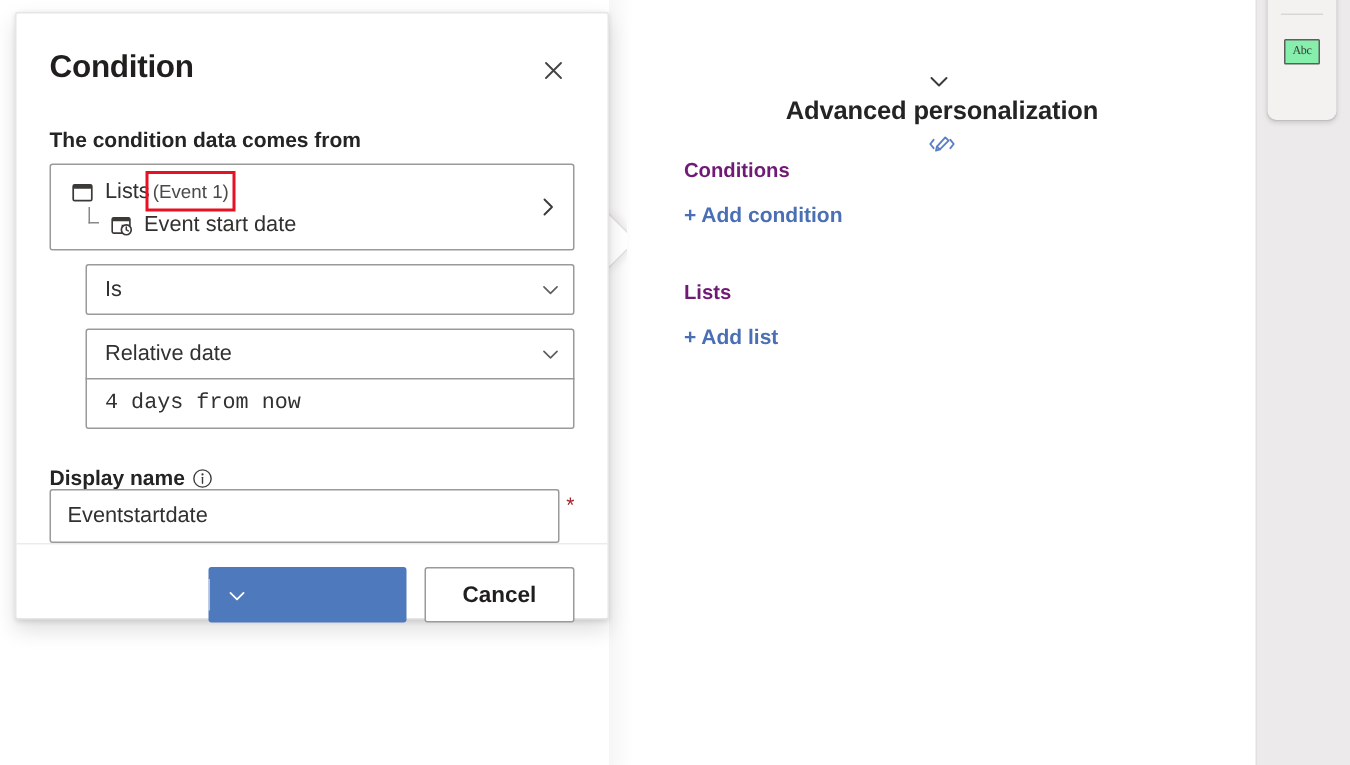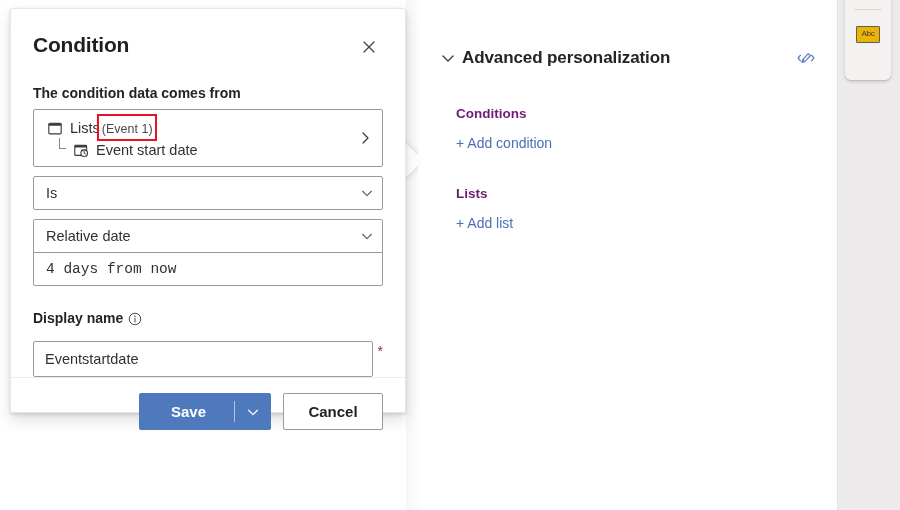--- a/index.html
+++ b/index.html
@@ -83,39 +83,40 @@
     width: 22px;
     height: 15px;
     border: 1.4px solid #605e5c;
     border-radius: 1px;
     display: flex;
     align-items: center;
     justify-content: center;
     font-size: 8px;
     line-height: 1;
     color: #3b3a39;
-    font-family: Liberation Sans, sans-serif;
+    font-family: Liberation Serif, serif;
     letter-spacing: -0.2px;
-    background: #eab308;
+    background: #86efac;
   }
 
   
   #side-panel {
     position: absolute;
     left: 420px;
     top: 0;
     width: 418px;
     height: 510px;
     box-sizing: border-box;
     padding: 44px 20px 0 18px;
   }
   #panel-header-row {
     display: flex;
     align-items: center;
     height: 28px;
+    flex-direction: column;
   }
   #panel-chevron {
     width: 20px;
     height: 20px;
     flex: 0 0 20px;
     display: flex;
     align-items: center;
     justify-content: center;
     margin-right: 4px;
   }
@@ -142,21 +143,21 @@
     margin-left: 18px;
   }
   .panel-link {
     font-size: 14px;
     color: #4a6fb5;
     margin-top: 14px;
     margin-left: 18px;
     display: inline-block;
     cursor: pointer;
   }
-  .panel-link-wrap { display: block; }
+  .panel-link-wrap { display: block; font-weight: bold; }
 
   
   #condition-callout {
     position: absolute;
     left: 10px;
     top: 8px;
     width: 396px;
     height: 405px;
     background: #ffffff;
     border: 1px solid #e8e6e4;
@@ -332,20 +333,21 @@
   .combo-row {
     margin-top: 9px;
     border: 1px solid #9a9a9a;
     border-radius: 2px;
     height: 34px;
     display: flex;
     align-items: center;
     box-sizing: border-box;
     background: #fff;
     cursor: pointer;
+    margin-left: 24px;
   }
   .combo-row.stacked-top { margin-top: 9px; border-radius: 2px 2px 0 0; }
   .combo-row.stacked-bottom { margin-top: -1px; border-radius: 0 0 2px 2px; cursor: text; font-family: Liberation Mono, monospace; }
   .combo-text {
     flex: 1 1 auto;
     font-size: 14.5px;
     color: #323130;
     padding-left: 12px;
     white-space: nowrap;
     overflow: hidden;
@@ -355,21 +357,21 @@
     flex: 0 0 30px;
     display: flex;
     align-items: center;
     justify-content: center;
   }
 
   
   #display-name-row {
     display: flex;
     align-items: flex-start;
-    margin-top: 15px;
+    margin-top: 0;
   }
   #display-name-input {
     flex: 1 1 auto;
     height: 36px;
     border: 1px solid #9a9a9a;
     border-radius: 2px;
     box-sizing: border-box;
     display: flex;
     align-items: center;
     padding-left: 11px;
@@ -596,21 +598,20 @@
       <div id="display-name-input">
         <span>Eventstartdate</span>
       </div>
       <span id="required-star">*</span>
     </div>
 
   </div>
 
   <div id="callout-footer">
     <div id="save-split">
-      <span id="save-label">Save</span>
       <span id="save-divider"></span>
       <span id="save-caret">
         <svg width="14" height="14" viewBox="0 0 16 16">
           <path d="M3 6 L8 11 L13 6" fill="none" stroke="#ffffff" stroke-width="1.35" stroke-linecap="round" stroke-linejoin="round"></path>
         </svg>
       </span>
     </div>
     <div id="cancel-button">
       <span>Cancel</span>
     </div>

